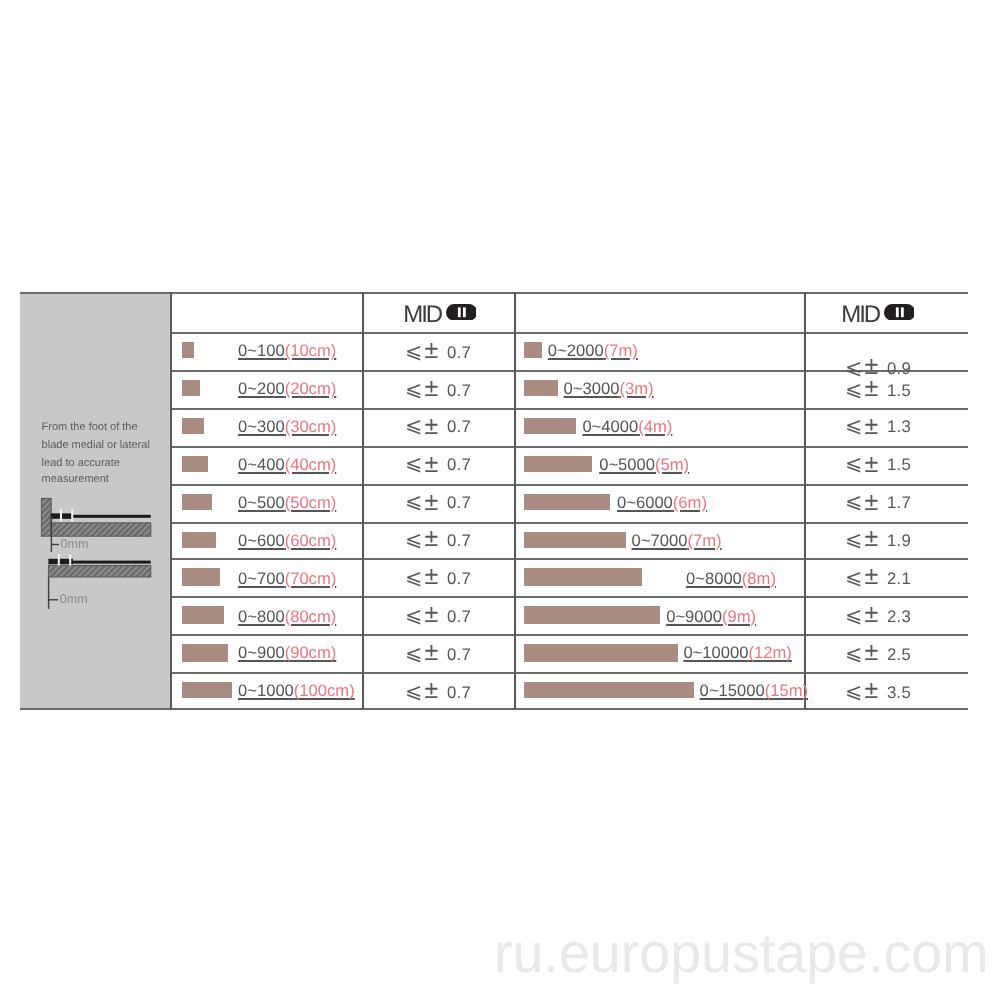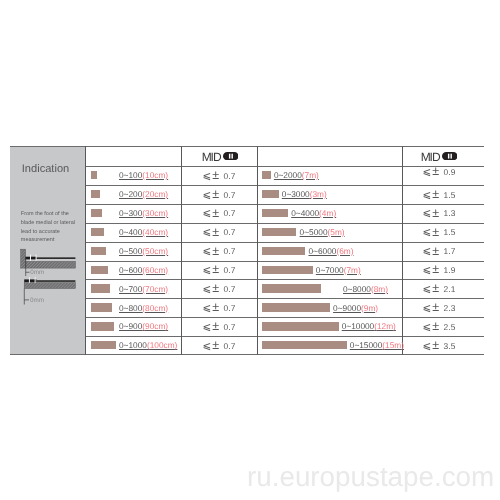--- a/index.html
+++ b/index.html
@@ -34,21 +34,20 @@
   #wm{position:absolute;left:247px;top:463px;font-size:27.8px;color:#e9e9ea;
       letter-spacing:0px;font-family:"Liberation Sans",sans-serif;white-space:nowrap;
       line-height:27px;}
 </style>
 </head>
 <body>
 
 <div id="table">
   <div id="panel">
     <div id="panel-title">
-        <div>Indication</div>
       </div>
     <div id="panel-note">
         <div>From the foot of the</div>
         <div>blade medial or lateral</div>
         <div>lead to accurate</div>
         <div>measurement</div>
       </div>
     <svg id="diagrams" width="75" height="64" viewBox="0 0 150 128" style="position:absolute;left:0;top:100px;">
       <defs>
         <pattern id="hatch" width="4.3" height="4.3" patternUnits="userSpaceOnUse" patternTransform="rotate(45)">
@@ -110,21 +109,21 @@
           <rect x="0" y="0" width="32" height="17" rx="8.5" ry="8.5" fill="#231f20"></rect>
           <rect x="12.2" y="3.4" width="2.9" height="10.0" fill="#ffffff"></rect>
           <rect x="17.4" y="3.4" width="2.9" height="10.0" fill="#ffffff"></rect>
           <title>II</title>
         </svg></div>
       <div class="bar" style="left:81px;top:25.0px;width:6.4px"></div>
       <div class="lbl" style="left:109px;top:24.2px">0~100<span class="unit">(10cm)</span></div>
       <div class="tol" style="left:171px;top:21.65px;width:76px"><span class="le">⩽</span><span class="pm">±</span><span class="num">0.7</span></div>
       <div class="bar" style="left:252.1px;top:25.0px;width:8.7px"></div>
       <div class="lbl" style="left:263.9px;top:24.2px">0~2000<span class="unit">(7m)</span></div>
-      <div class="tol" style="left:388px;top:18px;width:82px"><span class="le">⩽</span><span class="pm">±</span><span class="num">0.9</span></div>
+      <div class="tol" style="left:388px;top:30px;width:82px"><span class="le">⩽</span><span class="pm">±</span><span class="num">0.9</span></div>
       <div class="bar" style="left:81px;top:43.9px;width:8.7px"></div>
       <div class="lbl" style="left:109px;top:43.1px">0~200<span class="unit">(20cm)</span></div>
       <div class="tol" style="left:171px;top:40.55px;width:76px"><span class="le">⩽</span><span class="pm">±</span><span class="num">0.7</span></div>
       <div class="bar" style="left:252.1px;top:43.9px;width:16.6px"></div>
       <div class="lbl" style="left:271.8px;top:43.1px">0~3000<span class="unit">(3m)</span></div>
       <div class="tol" style="left:388px;top:40.55px;width:82px"><span class="le">⩽</span><span class="pm">±</span><span class="num">1.5</span></div>
       <div class="bar" style="left:81px;top:62.8px;width:10.6px"></div>
       <div class="lbl" style="left:109px;top:62.0px">0~300<span class="unit">(30cm)</span></div>
       <div class="tol" style="left:171px;top:59.45px;width:76px"><span class="le">⩽</span><span class="pm">±</span><span class="num">0.7</span></div>
       <div class="bar" style="left:252.1px;top:62.8px;width:26px"></div>

